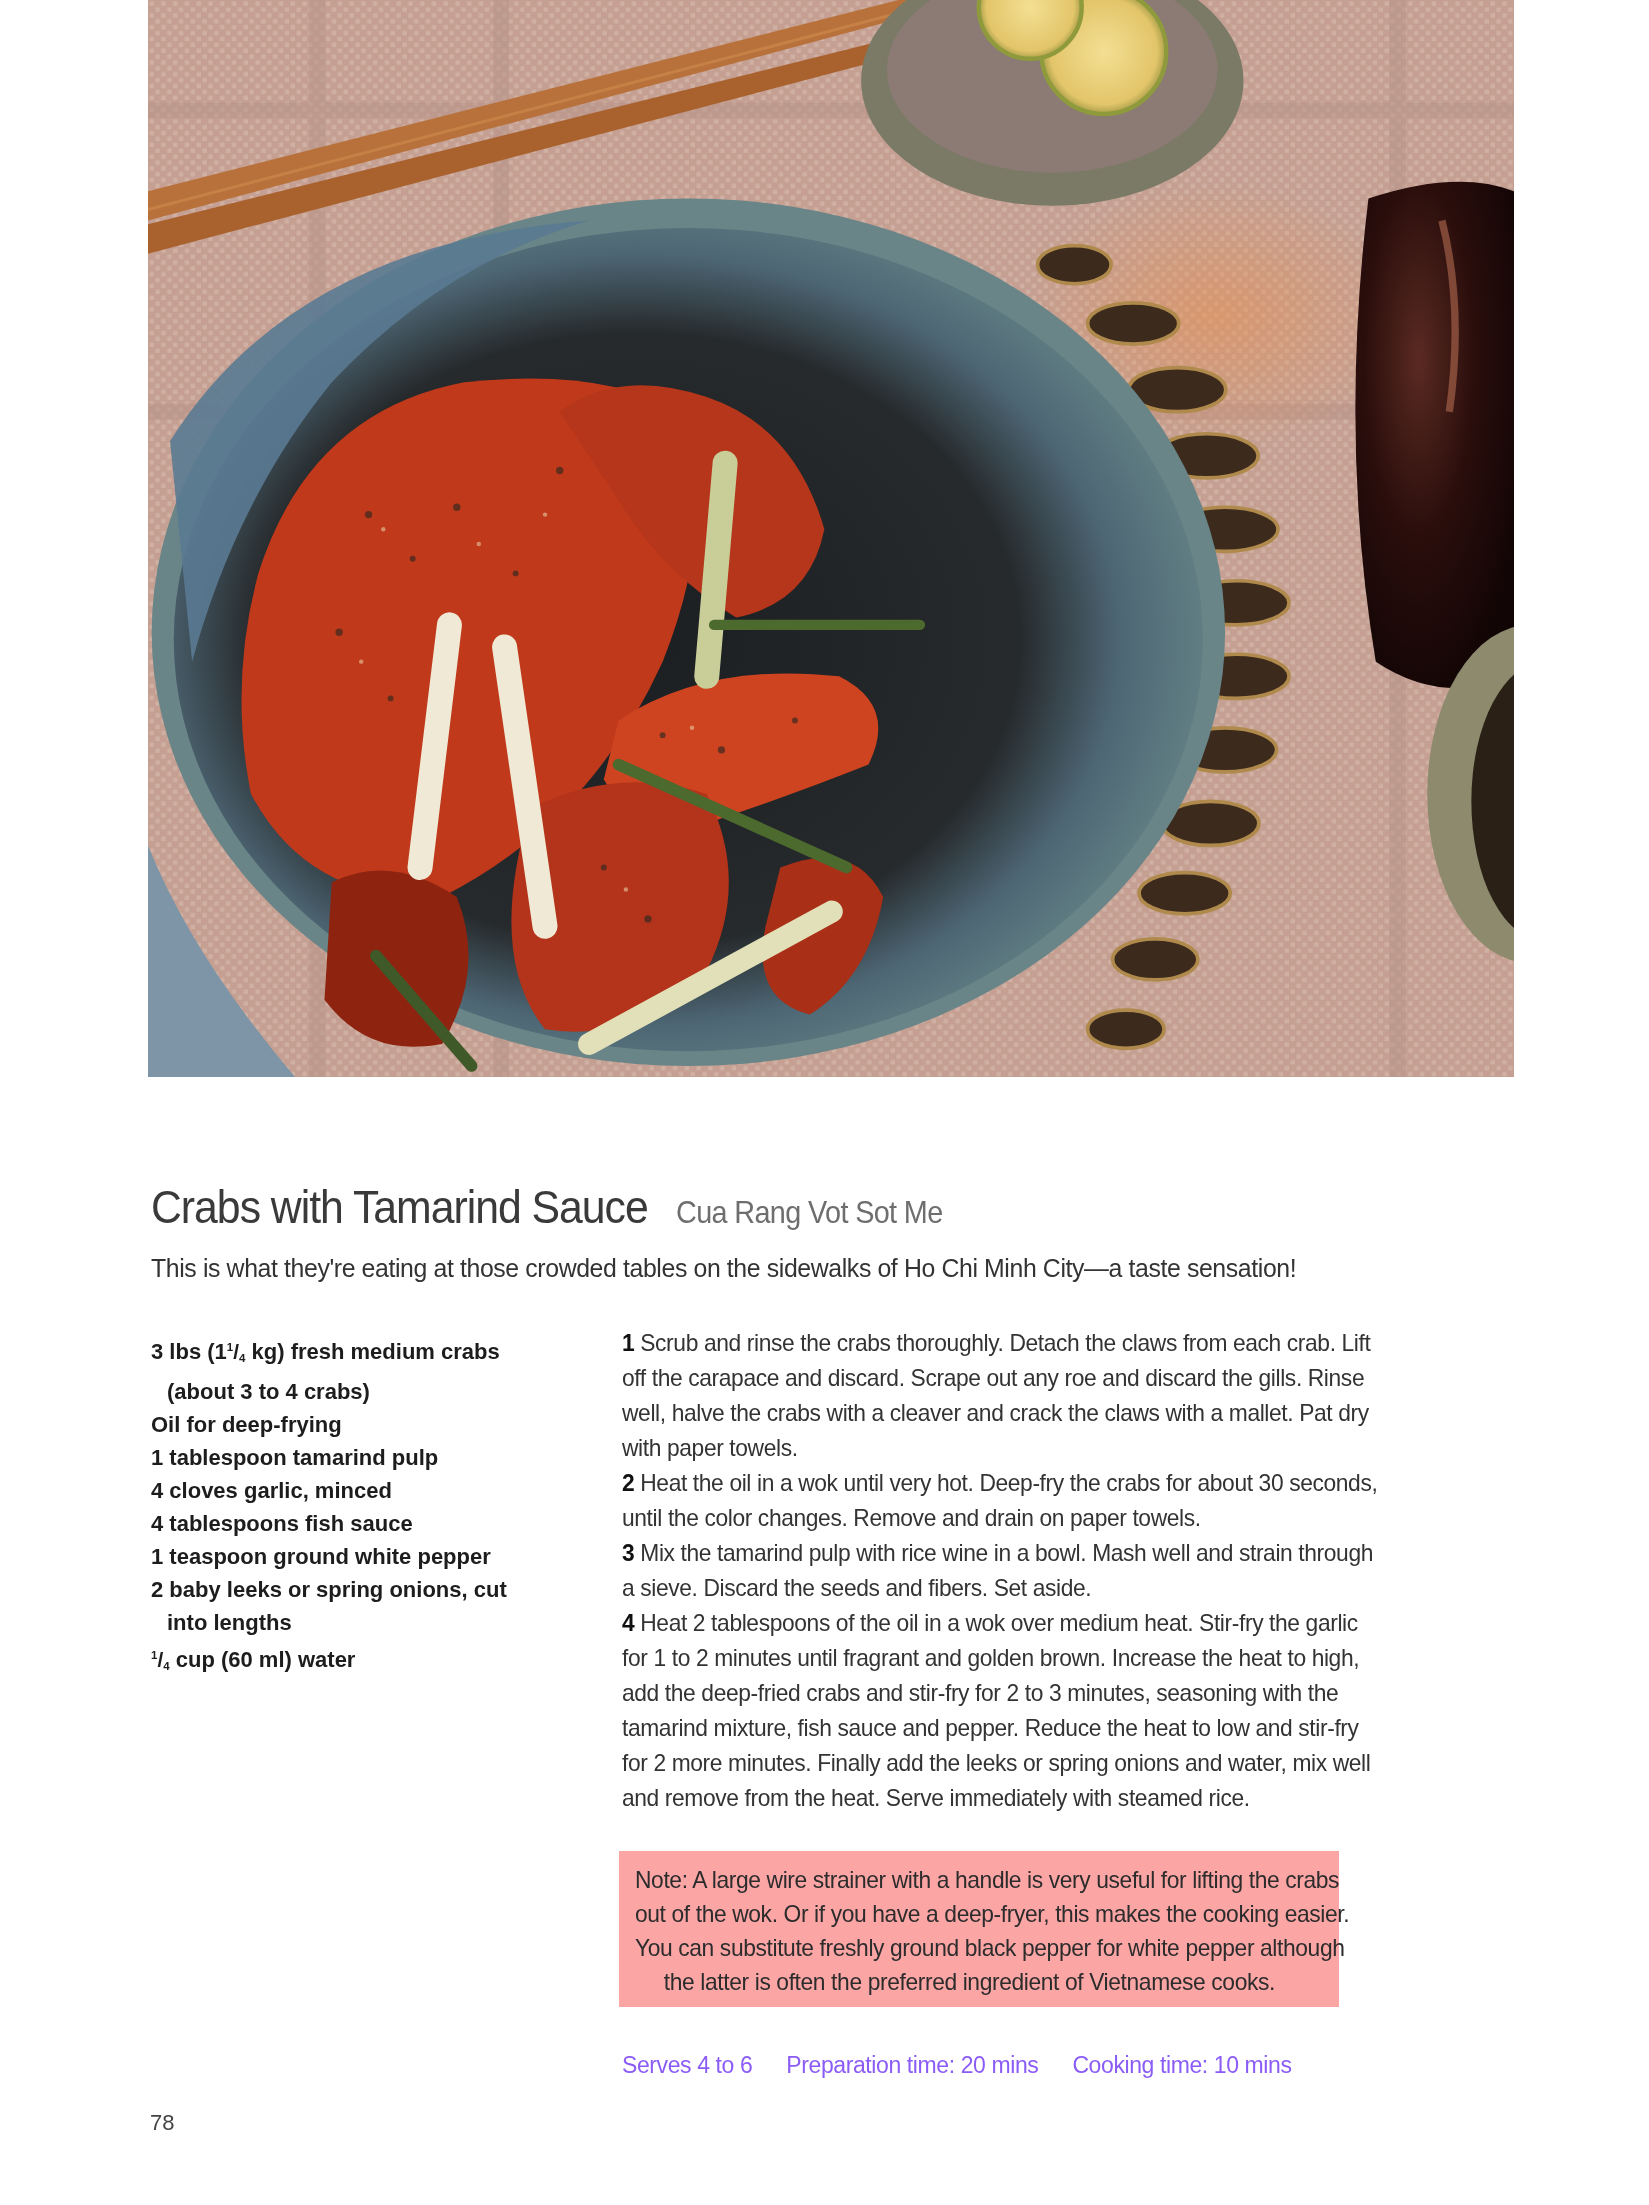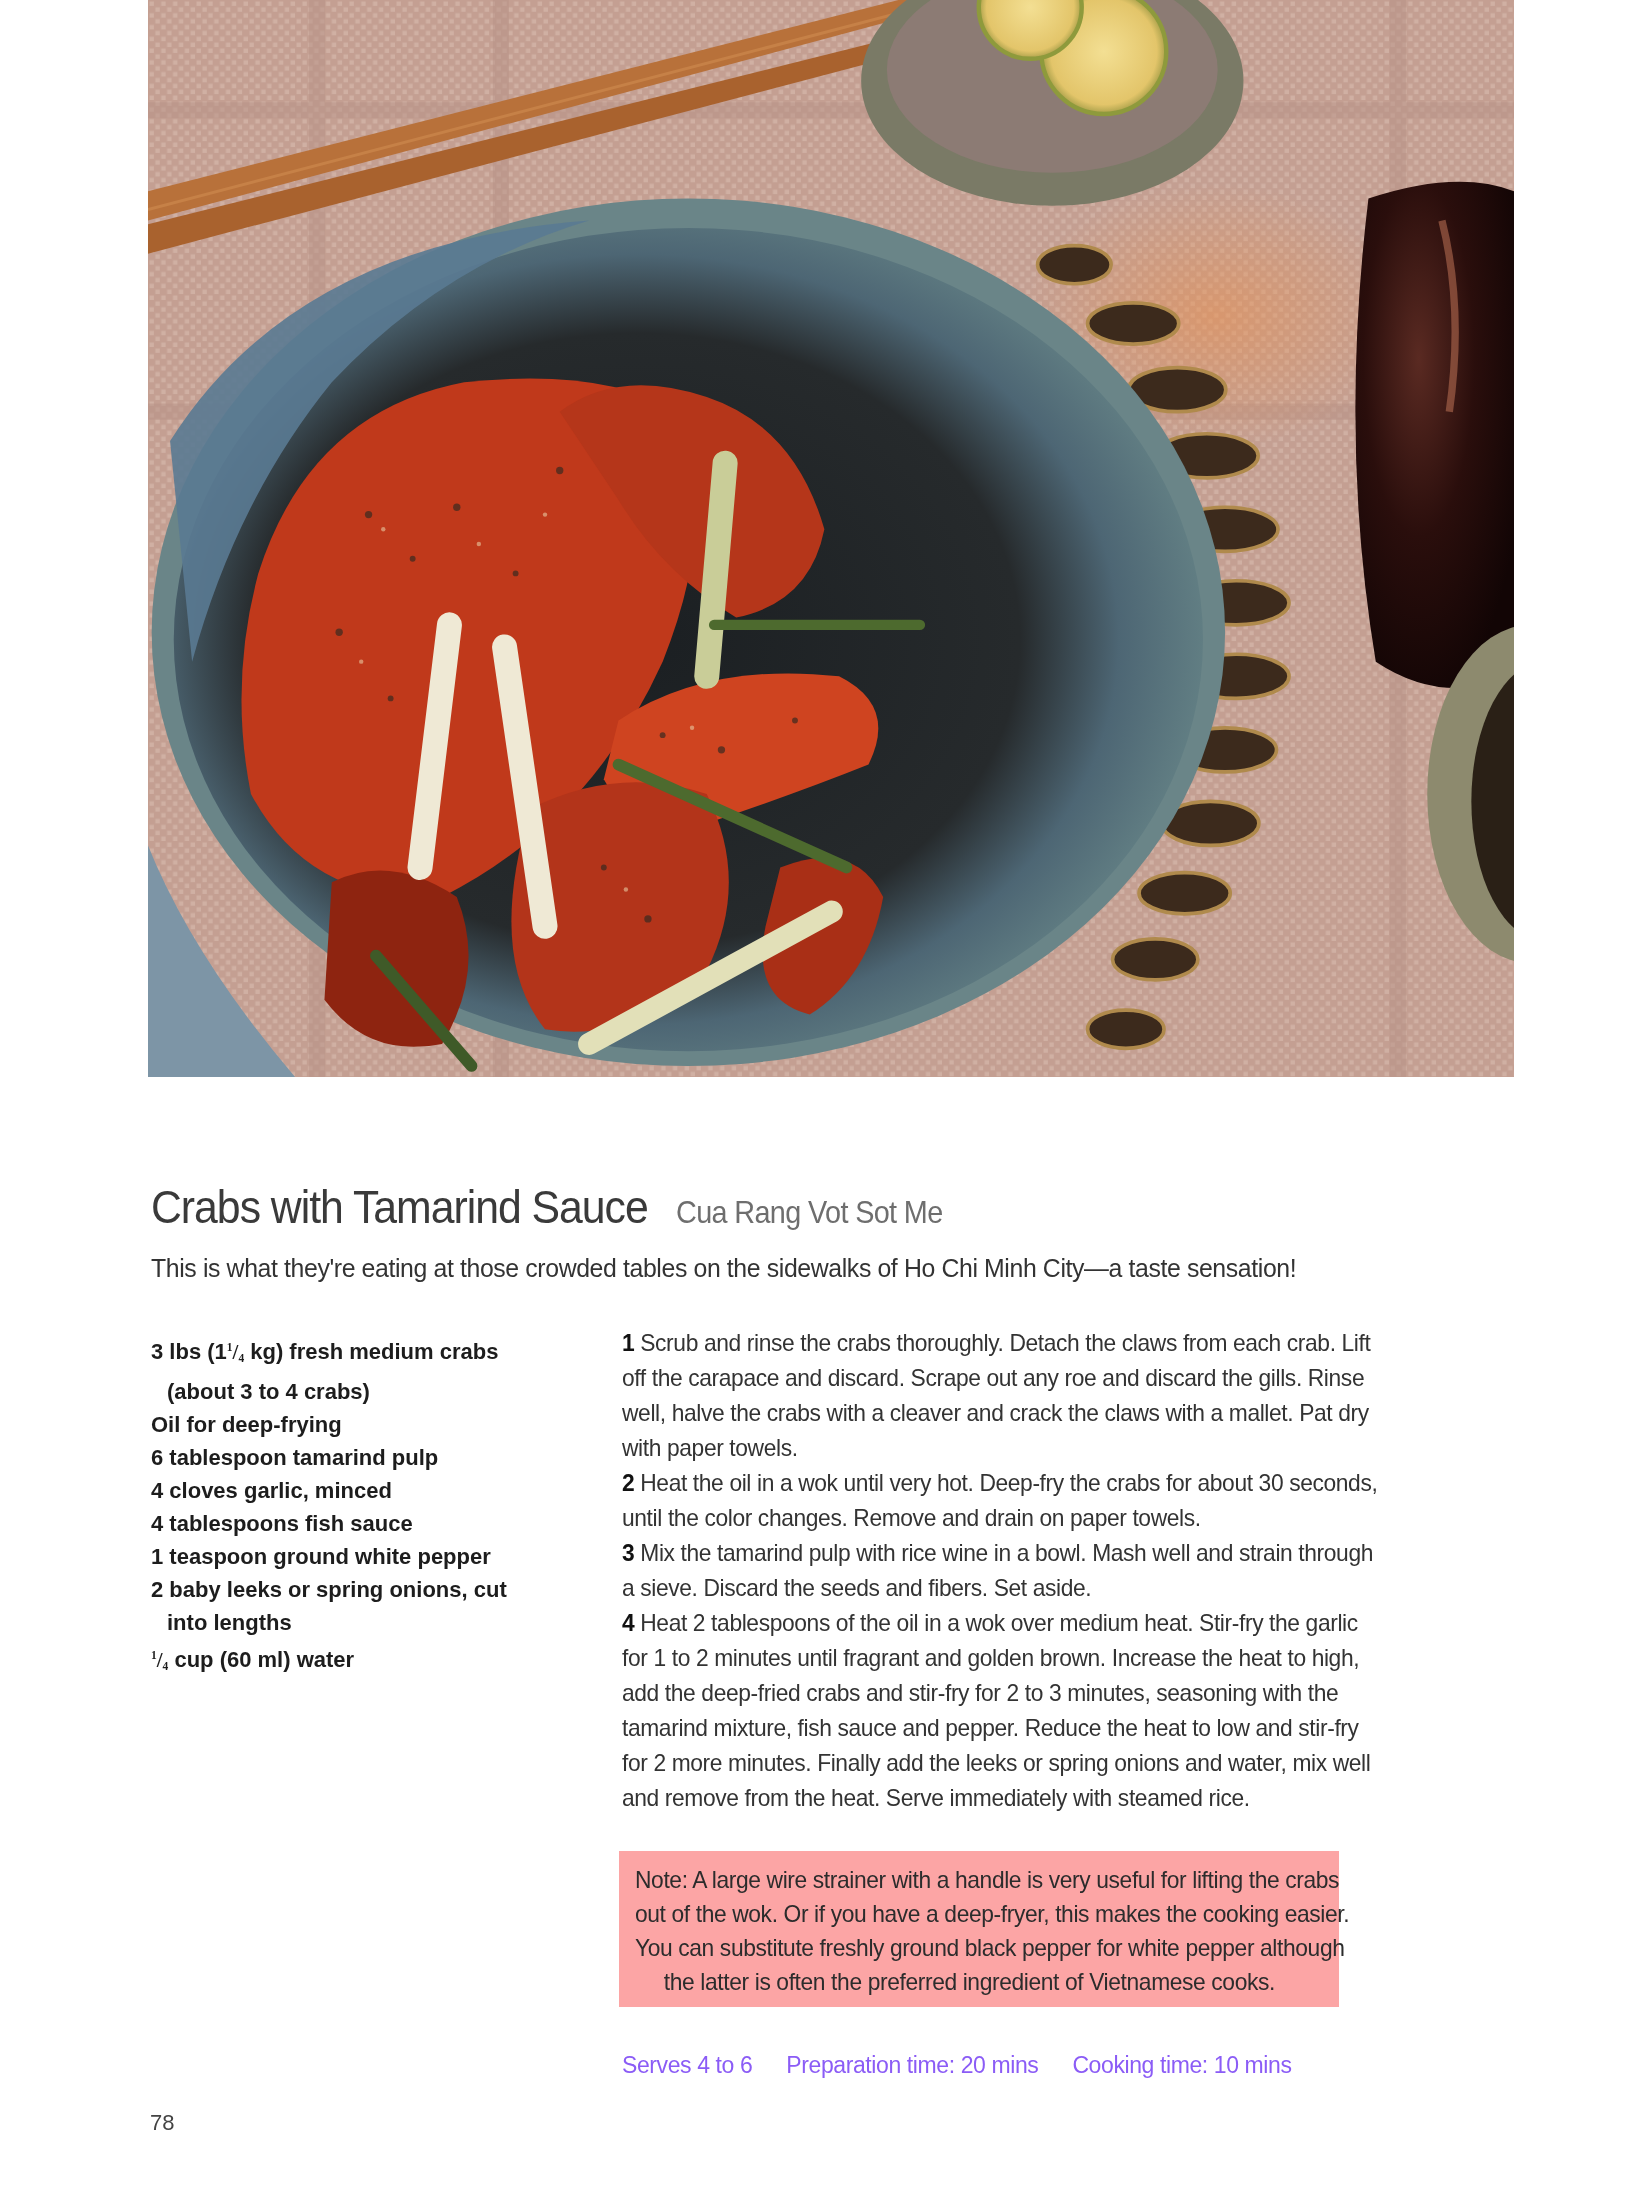--- a/index.html
+++ b/index.html
@@ -18,21 +18,21 @@
   .title-row { position: absolute; left: 151px; top: 1165px; display: flex; align-items: baseline; white-space: nowrap; margin-top: 15px; }
   .title-main { font-size: 46px; font-weight: 300; color: #3a3a3a; letter-spacing: -1.1px; transform: scaleX(0.93); transform-origin: left bottom; display: inline-block; }
   .title-sub { font-size: 32px; color: #6e6e6e; margin-left: -8.8px; letter-spacing: -0.7px; transform: scaleX(0.9); transform-origin: left bottom; display: inline-block; }
 
   .intro { position: absolute; left: 151px; top: 1253px; font-size: 26px; color: #333; letter-spacing: -0.4px; white-space: nowrap; transform: scaleX(0.955); transform-origin: left top; }
 
   
   .ingredients { position: absolute; left: 151px; top: 1331px; width: 397px; font-size: 22px; font-weight: bold; color: #1d1d1d; line-height: 33px; }
   .ing { white-space: nowrap; }
   .ing.indent { padding-left: 16px; }
-  .frac { font-size: 0.95em; font-family: Liberation Serif, serif; }
+  .frac { font-size: 0.95em; }
   .frac sup { font-size: 0.55em; vertical-align: 0.7em; }
   .frac sub { font-size: 0.55em; vertical-align: -0.25em; }
 
   
   .steps { position: absolute; left: 622px; top: 1325px; width: 889px; font-size: 24px; color: #333; line-height: 35px; letter-spacing: -0.4px; }
   .step-line { white-space: nowrap; transform: scaleX(0.95); transform-origin: left; }
   .step-num { font-weight: bold; color: #111; }
 
   
   .note { position: absolute; left: 619px; top: 1851px; width: 720px; height: 156px; background: #fca5a5; padding: 11.8px 0 0 16px; box-sizing: border-box; font-size: 24px; line-height: 34px; color: #2c2c2c; letter-spacing: -0.4px; text-align: center; }
@@ -172,21 +172,21 @@
 </div>
 
 <div class="intro">This is what they're eating at those crowded tables on the sidewalks of Ho Chi Minh City—a taste sensation!</div>
 
 <div class="ingredients">
   <div class="ing">
     <span>3 lbs (1</span><span class="frac"><sup>1</sup>/<sub>4</sub></span><span> kg) fresh medium crabs</span>
   </div>
   <div class="ing indent">(about 3 to 4 crabs)</div>
   <div class="ing">Oil for deep-frying</div>
-  <div class="ing">6 tablespoon tamarind pulp</div>
+  <div class="ing">1 tablespoon tamarind pulp</div>
   <div class="ing">4 cloves garlic, minced</div>
   <div class="ing">4 tablespoons fish sauce</div>
   <div class="ing">1 teaspoon ground white pepper</div>
   <div class="ing">2 baby leeks or spring onions, cut</div>
   <div class="ing indent">into lengths</div>
   <div class="ing">
     <span class="frac"><sup>1</sup>/<sub>4</sub></span><span> cup (60 ml) water</span>
   </div>
 </div>
 

